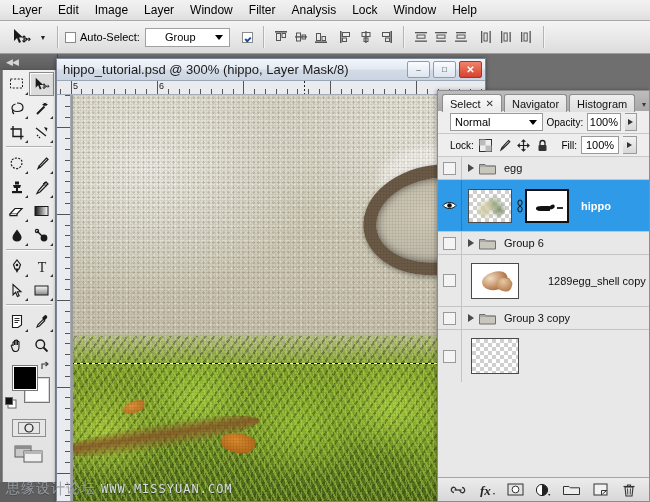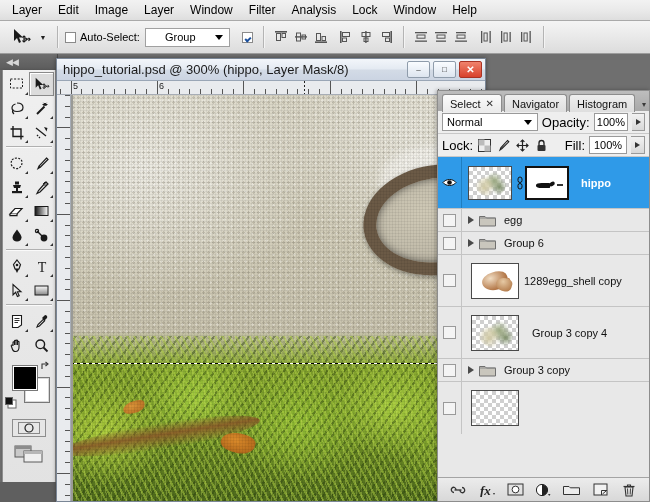--- a/index.html
+++ b/index.html
@@ -226,33 +226,33 @@
     background:linear-gradient(to bottom,#efefef,#dedede);
     border:1px solid #8d8d8d; border-bottom:none;
     border-radius:3px 3px 0 0; margin-right:2px; color:#111; position:relative; top:1px;
   }
   .ptab.active { background:linear-gradient(to bottom,#fbfbfb,#ebebeb); z-index:2;}
   .ptab .x { margin-left:5px; font-size:10px; color:#333; }
   .panel-tabs .collapse {
     position:absolute; right:3px; bottom:2px; font-size:8px; color:#3a3a3a;
   }
   .blendrow, .lockrow {
-    height:23px; display:flex; align-items:center; padding:0 4px; gap:4px;
+    height:23px; display:flex; align-items:center; padding:0 12px; gap:4px;
     background:#eeeeee; border-bottom:1px solid #c8c8c8;
   }
   .blend-select {
     width:105px; height:18px; background:#fff; border:1px solid #9a9a9a;
     display:flex; align-items:center; padding-left:4px; font-size:11px; position:relative;
   }
   .blend-select .arr {
     position:absolute; right:5px; top:50%; margin-top:-2px;
     width:0;height:0;border-left:4px solid transparent;border-right:4px solid transparent;
     border-top:5px solid #000;
   }
-  .lbl { font-size:13px; color:#000; white-space:nowrap;}
+  .lbl { font-size:10px; color:#000; white-space:nowrap;}
   .numbox {
     width:38px; height:18px; background:#fff; border:1px solid #9a9a9a;
     display:flex; align-items:center; justify-content:center; font-size:11px;
   }
   .spinbtn {
     width:14px; height:18px; border:1px solid #9a9a9a; border-left:none;
     background:linear-gradient(to bottom,#f2f2f2,#d8d8d8);
     display:flex;align-items:center;justify-content:center;
   }
   .spinbtn .a { width:0;height:0;border-top:3px solid transparent;border-bottom:3px solid transparent;border-left:5px solid #333;}
@@ -871,20 +871,34 @@
       </span>
       <span class="lbl" style="margin-left:auto">Fill:</span>
       <div class="numbox">100%</div>
       <div class="spinbtn">
           <span class="a"></span>
         </div>
     </div>
 
     <div class="layer-list">
 
+      <div class="lrow">
+        <div class="eye-cell">
+            <span class="eye-box"></span>
+          </div>
+        <span class="arrow-tri"></span>
+        <span class="folder-ico">
+          <svg width="17" height="13" viewBox="0 0 17 13">
+              <path d="M0.5,2.5 L6,2.5 L7.5,4 L16.5,4 L16.5,12 L0.5,12Z" fill="#c9c6bd" stroke="#6f6f6f"></path>
+              <path d="M0.5,4 L16.5,4" stroke="#8a8a8a"></path>
+            </svg>
+        </span>
+        <span class="lname">egg</span>
+      </div>
+
       <div class="lrow tall sel">
         <div class="eye-cell">
           <svg width="15" height="11" viewBox="0 0 15 11">
               <path d="M1,5.5 C4,1.5 11,1.5 14,5.5 C11,9.5 4,9.5 1,5.5Z" fill="#fff" stroke="#111" stroke-width="1"></path>
               <circle cx="7.5" cy="5.5" r="2.3" fill="#111"></circle>
             </svg>
         </div>
         <div class="thumb checker">
           <div class="th-hippo"></div>
         </div>
@@ -895,34 +909,20 @@
             </svg>
         </span>
         <div class="thumb th-mask" style="border:2px solid #111; margin-left:1px;">
           <span class="mk"></span>
           <span class="mk2"></span>
           <span class="mk3"></span>
         </div>
         <span class="lname" style="margin-left:9px">hippo</span>
       </div>
 
-      <div class="lrow">
-        <div class="eye-cell">
-            <span class="eye-box"></span>
-          </div>
-        <span class="arrow-tri"></span>
-        <span class="folder-ico">
-          <svg width="17" height="13" viewBox="0 0 17 13">
-              <path d="M0.5,2.5 L6,2.5 L7.5,4 L16.5,4 L16.5,12 L0.5,12Z" fill="#c9c6bd" stroke="#6f6f6f"></path>
-              <path d="M0.5,4 L16.5,4" stroke="#8a8a8a"></path>
-            </svg>
-        </span>
-        <span class="lname">egg</span>
-      </div>
-
 
       <div class="lrow">
         <div class="eye-cell">
             <span class="eye-box"></span>
           </div>
         <span class="arrow-tri"></span>
         <span class="folder-ico">
           <svg width="17" height="13" viewBox="0 0 17 13">
               <path d="M0.5,2.5 L6,2.5 L7.5,4 L16.5,4 L16.5,12 L0.5,12Z" fill="#c9c6bd" stroke="#6f6f6f"></path>
               <path d="M0.5,4 L16.5,4" stroke="#8a8a8a"></path>
@@ -932,32 +932,23 @@
       </div>
 
       <div class="lrow tall">
         <div class="eye-cell">
             <span class="eye-box"></span>
           </div>
         <div class="thumb" style="margin-left:9px;width:48px;height:36px;">
           <span class="th-egg"></span>
           <span class="th-egg2"></span>
         </div>
-        <span class="lname" style="margin-left:2px">1289egg_shell copy</span>
-      </div>
-
-      <div class="lrow tall">
-        <div class="eye-cell">
-            <span class="eye-box"></span>
-          </div>
-        <div class="thumb checker" style="margin-left:9px;width:48px;height:36px;">
-          <div class="th-hippo"></div>
-        </div>
-        <span class="lname" style="margin-left:10px">Group 3 copy 4</span>
-      </div>
+        <span class="lname" style="margin-left:26px">1289egg_shell copy</span>
+      </div>
+
 
       <div class="lrow">
         <div class="eye-cell">
             <span class="eye-box"></span>
           </div>
         <span class="arrow-tri"></span>
         <span class="folder-ico">
           <svg width="17" height="13" viewBox="0 0 17 13">
               <path d="M0.5,2.5 L6,2.5 L7.5,4 L16.5,4 L16.5,12 L0.5,12Z" fill="#c9c6bd" stroke="#6f6f6f"></path>
               <path d="M0.5,4 L16.5,4" stroke="#8a8a8a"></path>
@@ -1018,14 +1009,18 @@
         <svg width="14" height="14" viewBox="0 0 14 14">
             <path d="M3,4 L11,4 L10,13 L4,13Z" fill="none" stroke="#333" stroke-width="1.1"></path>
             <path d="M1.5,3.5 L12.5,3.5" stroke="#333" stroke-width="1.2"></path>
             <path d="M5.5,3.5 L5.5,2 L8.5,2 L8.5,3.5" fill="none" stroke="#333" stroke-width="1.1"></path>
             <path d="M5.5,5.5 L5.8,11.5 M8.5,5.5 L8.2,11.5" stroke="#333" stroke-width=".9"></path>
           </svg>
       </span>
     </div>
   </div>
 
+  <div class="watermark">
+    <span class="wm-cn">思缘设计论坛</span>
+    <span class="wm-en">WWW.MISSYUAN.COM</span>
+  </div>
 
 </div>
 
 </body></html>

